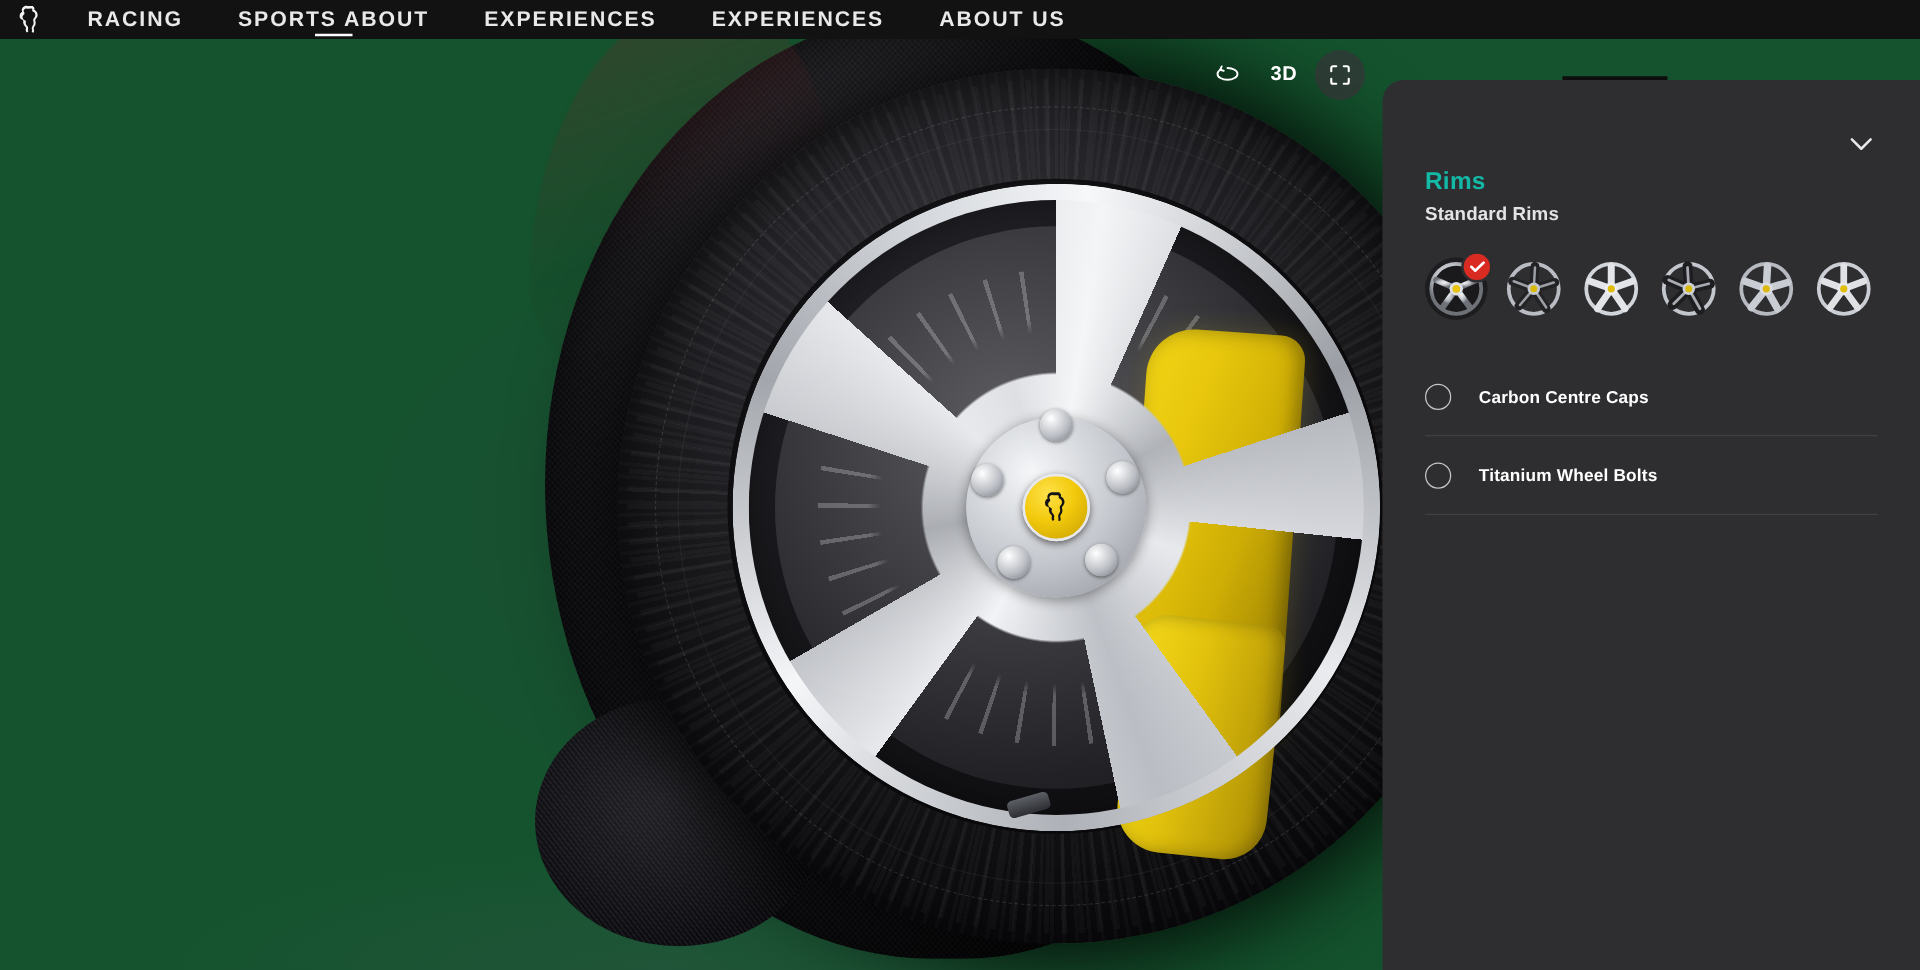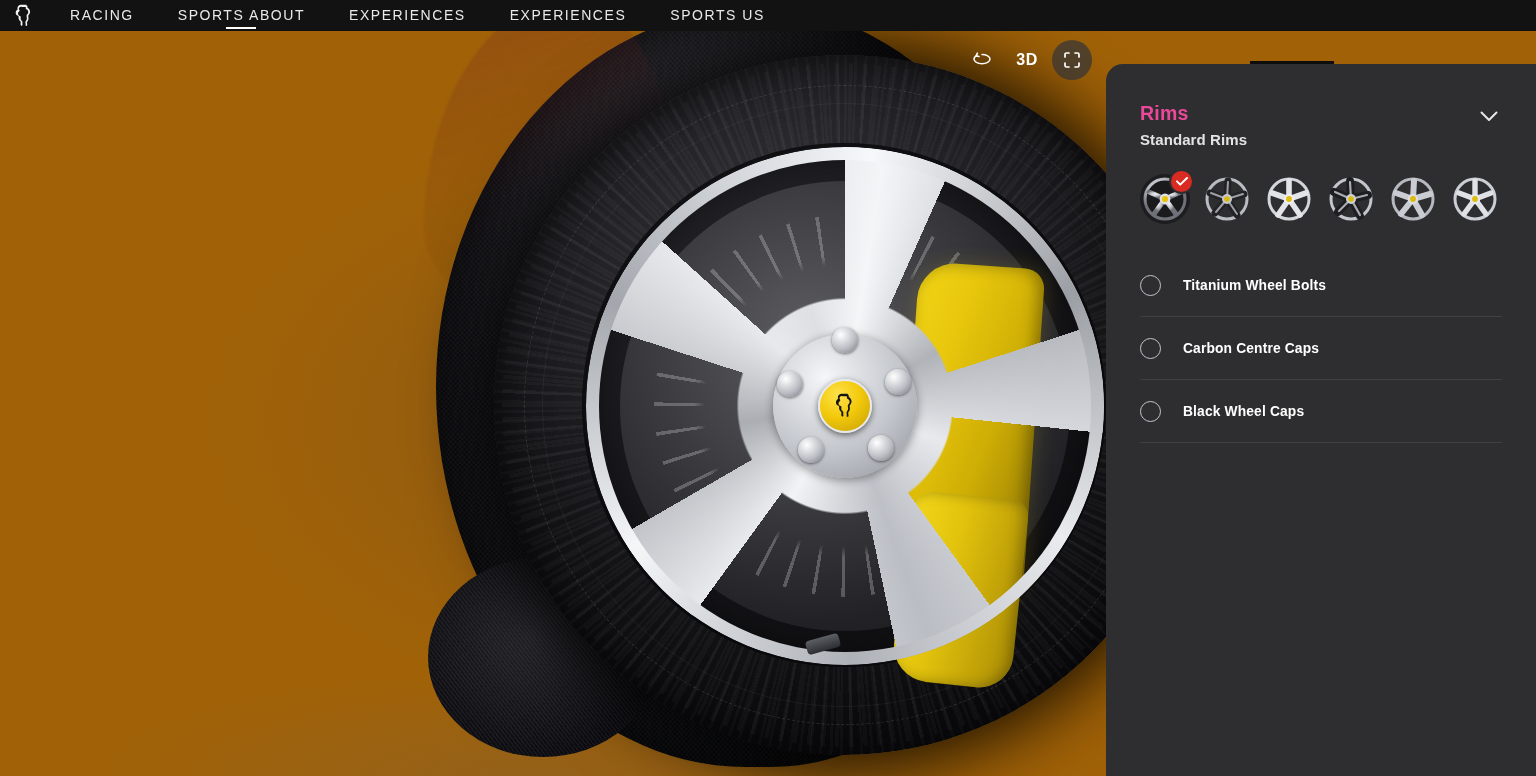--- a/index.html
+++ b/index.html
@@ -15,33 +15,33 @@
   .topnav {
     position:absolute; left:0; top:0; width:1536px; height:31px;
     background:#121212; z-index:40;
     display:flex; align-items:center;
   }
   .nav-logo { width:48px; display:flex; align-items:center; justify-content:center; }
   .nav-logo svg { display:block; }
   .nav-links { display:flex; align-items:center; }
   .nav-item {
     position:relative;
-    color:#e9e9e9; font-size:14px; font-weight:400;
+    color:#e9e9e9; font-size:17px; font-weight:700;
     letter-spacing:1.55px; padding:0 22px;
     line-height:31px; cursor:pointer; white-space:nowrap;
   }
   .nav-item.active::after {
     content:""; position:absolute; left:50%; transform:translateX(-50%);
     bottom:2px; width:30px; height:2px; background:#fff;
   }
 
   
   .viewer {
     position:absolute; left:0; top:31px; width:1536px; height:745px;
-    overflow:hidden; background:#a16207;
+    overflow:hidden; background:#14532d;
   }
   
   .amb-floor {
     position:absolute; left:0; bottom:0; width:1100px; height:300px;
     background:radial-gradient(ellipse 620px 150px at 48% 100%, rgba(90,92,110,.18), rgba(0,0,0,0) 70%);
   }
   .amb-glow {
     position:absolute; left:180px; top:80px; width:900px; height:620px;
     background:radial-gradient(ellipse at 55% 50%, rgba(60,62,80,.20), rgba(0,0,0,0) 68%);
   }
@@ -234,21 +234,21 @@
   
   .panel {
     position:absolute; left:1106px; top:64px; width:430px; height:712px;
     background:#2e2e31; border-radius:17px 0 0 0; z-index:50;
     padding:0 34px;
   }
   .panel-head {
     display:flex; align-items:flex-start; justify-content:space-between;
     padding-top:38px;
   }
-  .panel-title { color:#ec4899; font-size:19.5px; font-weight:700; letter-spacing:.2px; }
+  .panel-title { color:#14b8a6; font-size:19.5px; font-weight:700; letter-spacing:.2px;margin-top:32px; }
   .panel-sub { color:#e3e3e5; font-size:15px; font-weight:700; margin-top:6px; letter-spacing:.1px; }
   .chev { cursor:pointer; padding:4px; margin-top:2px; }
 
   .swatches { display:flex; align-items:center; gap:12px; margin-top:26px; }
   .swatch {
     position:relative; width:50px; height:50px; border-radius:50%;
     display:flex; align-items:center; justify-content:center; cursor:pointer;
     flex:0 0 auto;
   }
   .swatch.sel { background:#1d1d20; }
@@ -280,21 +280,21 @@
     <div class="nav-logo">
       <svg width="18" height="24" viewBox="0 0 18 24" aria-hidden="true">
         <path d="M11.4 1.2c1.1.5 1.4 1.6 1 2.6 1.3.6 2.3 1.8 2.6 3.3.3 1.6-.3 2.9-1.3 3.9-.5.5-.6 1-.4 1.7.5 1.6.2 3.3-.9 4.7-.5.7-.6 1.3-.3 2.1.3.9.2 1.8-.3 2.6l-1.5-.6c.4-.6.5-1.1.3-1.8-.4-1.2-.2-2.2.5-3.2.8-1.1 1-2.3.6-3.6-.3-1-.1-1.9.6-2.6.8-.8 1.1-1.7.9-2.8-.2-1.1-.9-1.8-1.9-2.2-.5-.2-.7-.6-.5-1.1.2-.6.1-1-.5-1.3L6.8 2.9c-.9-.4-1.8-.1-2.4.6-.6.8-.6 1.7 0 2.5.4.6.3 1.1-.2 1.5-.9.6-1.3 1.5-1.1 2.6.2 1 .8 1.7 1.8 2 .7.2 1 .7.8 1.4-.3 1.1 0 2.1.8 2.9.9.8 1.2 1.8.9 3-.2.7-.1 1.2.3 1.7l-1.4.8c-.7-.9-.9-1.8-.6-2.9.2-.8 0-1.4-.6-1.9-1.2-1.1-1.7-2.5-1.5-4.1.1-.6-.1-1-.6-1.3C1.4 11.4.7 10.2.7 8.7c0-1.5.7-2.6 2-3.3-.5-1.3-.3-2.5.6-3.5C4.3.8 5.6.4 7 .8l4.4 0z" fill="#fff" opacity="0.95"></path>
       </svg>
     </div>
     <div class="nav-links">
       <div class="nav-item">RACING</div>
       <div class="nav-item active">SPORTS ABOUT</div>
       <div class="nav-item">EXPERIENCES</div>
       <div class="nav-item">EXPERIENCES</div>
-      <div class="nav-item">SPORTS US</div>
+      <div class="nav-item">ABOUT US</div>
     </div>
   </div>
 
   <div class="viewer">
     <div class="amb-glow"></div>
     <div class="amb-floor"></div>
 
     <div class="wheel-wrap">
       <div class="arch"></div>
       <div class="arch-lip"></div>
@@ -497,26 +497,22 @@
           </g>
           <circle cx="23" cy="23" r="5.2" fill="#e7e9ec"></circle>
           <circle cx="23" cy="23" r="2.9" fill="#e0bd0a"></circle>
         </svg>
       </div>
     </div>
 
     <div class="opt-list">
       <div class="opt-row">
         <span class="radio"></span>
-        <span class="opt-label">Titanium Wheel Bolts</span>
+        <span class="opt-label">Carbon Centre Caps</span>
       </div>
       <div class="opt-row">
         <span class="radio"></span>
-        <span class="opt-label">Carbon Centre Caps</span>
-      </div>
-      <div class="opt-row">
-        <span class="radio"></span>
-        <span class="opt-label">Black Wheel Caps</span>
+        <span class="opt-label">Titanium Wheel Bolts</span>
       </div>
     </div>
 
   </div>
 </div>
 
 </body></html>

